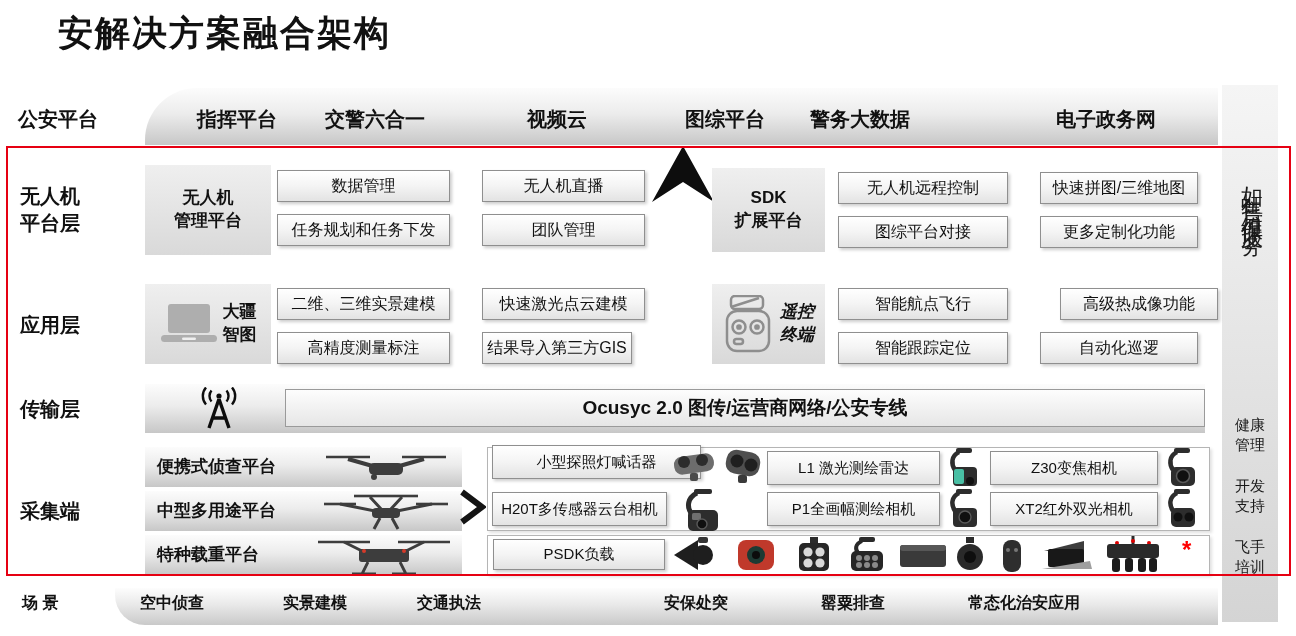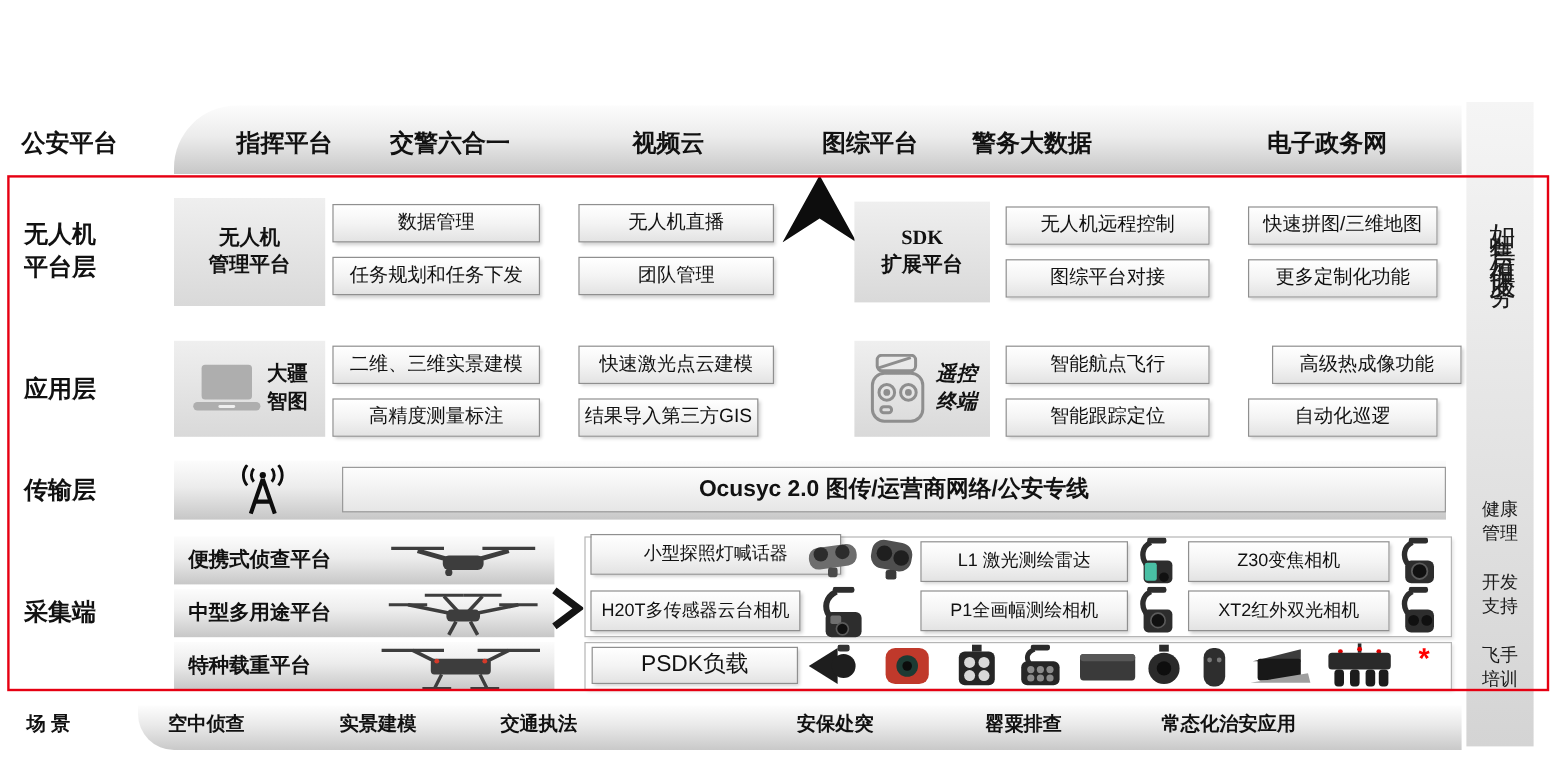--- a/index.html
+++ b/index.html
@@ -26,21 +26,21 @@
   .layer-label { position:absolute; left:20px; font-size:20px; font-weight:700; line-height:1.35; z-index:2; }
 
   .graybox { position:absolute; background:linear-gradient(180deg,#efefef,#d9d9d9);
     display:flex; align-items:center; justify-content:center; gap:5px;
     font-size:17px; font-weight:700; text-align:center; line-height:1.35; z-index:2; }
 
   .btn { position:absolute; height:32px; line-height:29px; text-align:center; font-size:16px;
     background:linear-gradient(180deg,#ffffff 0%,#f4f4f4 50%,#e3e3e3 100%);
     border:1px solid #8f8f8f; box-shadow:2px 2px 3px rgba(0,0,0,.20); z-index:2; }
   .btn2 { height:34px; line-height:31px; font-size:15px; }
-  .btn3 { height:31px; line-height:28px; font-size:19px; }
+  .btn3 { height:31px; line-height:28px; font-size:15px; }
 
   .link-band { left:145px; top:384px; width:1060px; height:49px; }
   .link-bar { position:absolute; left:285px; top:389px; width:920px; height:38px; line-height:36px;
     text-align:center; font-size:19px; font-weight:700;
     background:linear-gradient(180deg,#fdfdfd,#e6e6e6); border:1px solid #9a9a9a; z-index:2; }
 
   .collect-band { left:145px; width:317px; height:40px; }
   .collect-label { position:absolute; left:12px; top:0; line-height:40px; font-size:17px; font-weight:700; }
 
   .payload-box { position:absolute; background:#fff; border:1px solid #b5b5b5;
@@ -52,20 +52,21 @@
   .scene-label { position:absolute; top:593px; font-size:16px; font-weight:700; z-index:2; }
 
   .icon { position:absolute; z-index:2; }
   .note-mark { position:absolute; left:1182px; top:536px; color:#ff0000; font-size:24px; font-weight:700; z-index:2; }
 </style>
 </head>
 <body>
 
 <div id="canvas">
 
+  <div class="page-title">安解决方案融合架构</div>
 
   <div class="band top-band"></div>
   <div class="top-label" style="left:18px">公安平台</div>
   <div class="top-label" style="left:197px">指挥平台</div>
   <div class="top-label" style="left:325px">交警六合一</div>
   <div class="top-label" style="left:527px">视频云</div>
   <div class="top-label" style="left:685px">图综平台</div>
   <div class="top-label" style="left:810px">警务大数据</div>
   <div class="top-label" style="left:1056px">电子政务网</div>
 
@@ -88,21 +89,21 @@
 
   <div class="btn" style="left:277px; top:170px; width:173px;">数据管理</div>
   <div class="btn" style="left:277px; top:214px; width:173px;">任务规划和任务下发</div>
   <div class="btn" style="left:482px; top:170px; width:163px;">无人机直播</div>
   <div class="btn" style="left:482px; top:214px; width:163px;">团队管理</div>
 
   <svg class="icon" style="left:652px; top:146px;" width="62" height="56" viewBox="0 0 62 56">
     <polygon points="31,0 62,56 31,36 0,56" fill="#0d0d0d"></polygon>
   </svg>
 
-  <div class="graybox preline" style="left:712px; top:168px; width:113px; height:84px;font-family:Liberation Serif, serif;">SDK
+  <div class="graybox preline" style="left:712px; top:168px; width:113px; height:84px;">SDK
 扩展平台</div>
 
   <div class="btn" style="left:838px; top:172px; width:170px;">无人机远程控制</div>
   <div class="btn" style="left:838px; top:216px; width:170px;">图综平台对接</div>
   <div class="btn" style="left:1040px; top:172px; width:158px;">快速拼图/三维地图</div>
   <div class="btn" style="left:1040px; top:216px; width:158px;text-align:center;">更多定制化功能</div>
 
   <div class="layer-label" style="top:312px">应用层</div>
 
   <div class="graybox" style="left:145px; top:284px; width:126px; height:80px;">

